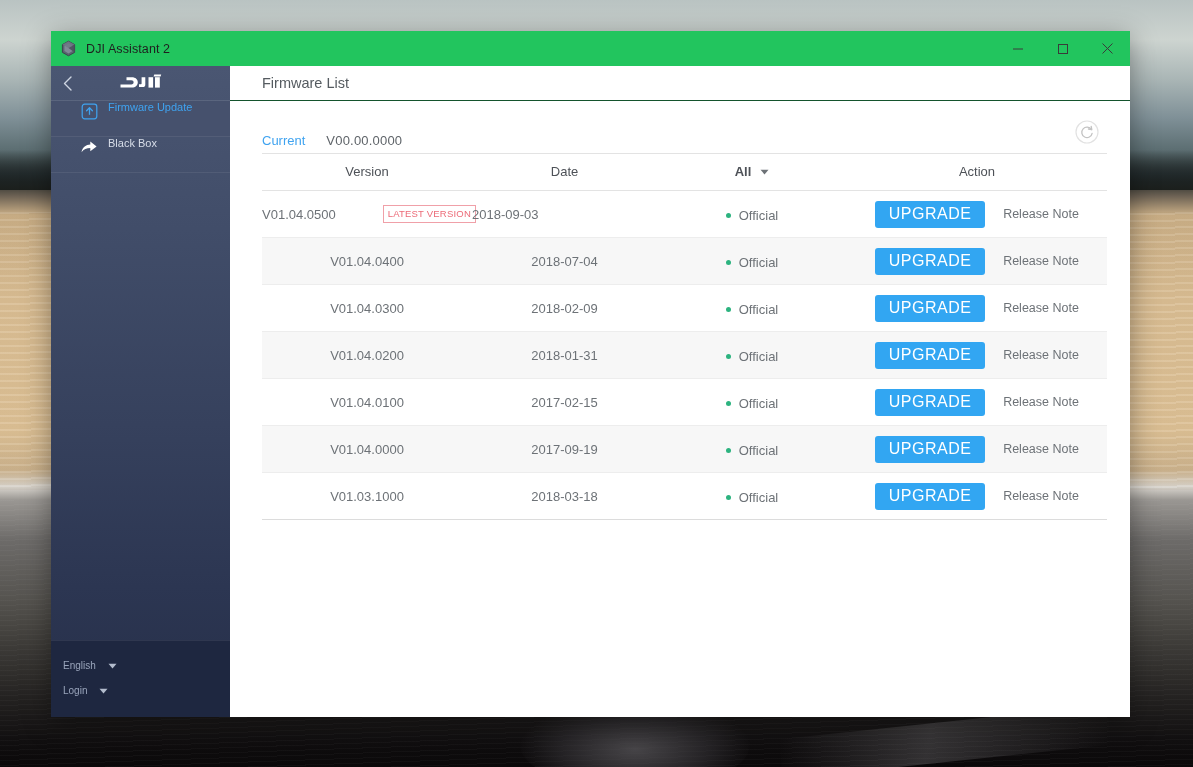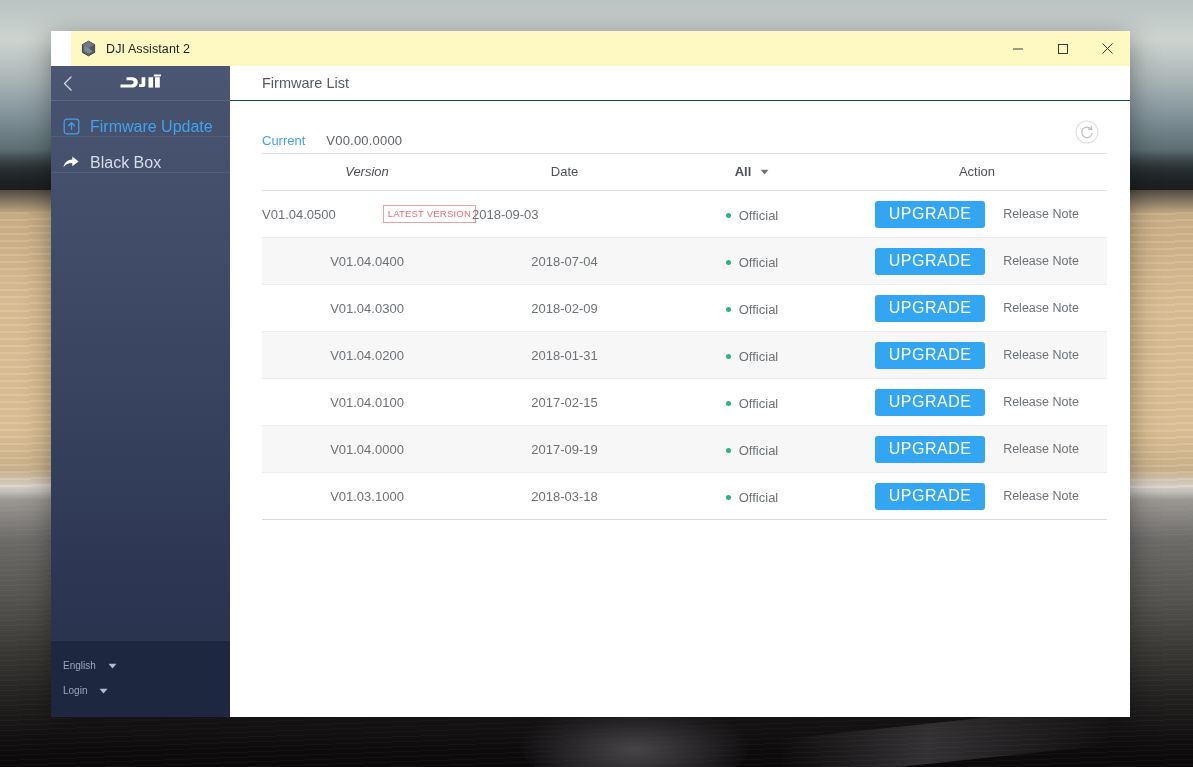--- a/index.html
+++ b/index.html
@@ -82,26 +82,25 @@
     background: #ffffff;
     box-shadow: 0 6px 26px rgba(0,0,0,0.38);
     display: flex;
     flex-direction: column;
     overflow: hidden;
   }
 
   
   #title-bar {
     height: 35px;
-    background: #fef9c3;
+    background: #22c55e;
     display: flex;
     align-items: center;
     flex: 0 0 auto;
     position: relative;
-    margin-left: 20px;
   }
   #title-bar .app-icon {
     margin-left: 9px;
     width: 17px; height: 17px;
     display: block;
   }
   #title-bar .app-title {
     margin-left: 9px;
     font-size: 12.5px;
     color: #1f1f1f;
@@ -152,23 +151,23 @@
     position: absolute;
     left: 0; right: 0;
     display: flex; justify-content: center; align-items: center;
     pointer-events: none;
   }
   .dji-logo svg { display: block; }
 
   .nav-item {
     height: 36px;
     display: flex;
-    align-items: flex-end;
-    padding-left: 10px;
-    font-size: 16px;
+    align-items: flex-start;
+    padding-left: 28px;
+    font-size: 11px;
     color: #d7dde8;
     border-bottom: 1px solid rgba(255,255,255,0.07);
     cursor: default;
   }
   .nav-item.active {
     background: #46516d;
     color: #3fa3f0;
   }
   .nav-item .nav-icon {
     width: 20px; height: 20px;
@@ -250,21 +249,21 @@
   }
   table.fw-table thead th {
     font-weight: normal;
     font-size: 13px;
     color: #4d5157;
     padding: 10px 0 11px 0;
     border-bottom: 1px solid #e3e3e3;
     border-top: 1px solid #e3e3e3;
     text-align: center;
   }
-  th.col-version { width: 210px; font-style: italic; }
+  th.col-version { width: 210px; }
   th.col-date    { width: 185px; }
   th.col-status  { width: 190px; }
   th.col-action  { width: 260px; }
 
   .th-all {
     display: inline-flex;
     align-items: center;
     gap: 9px;
     font-weight: bold;
   }

